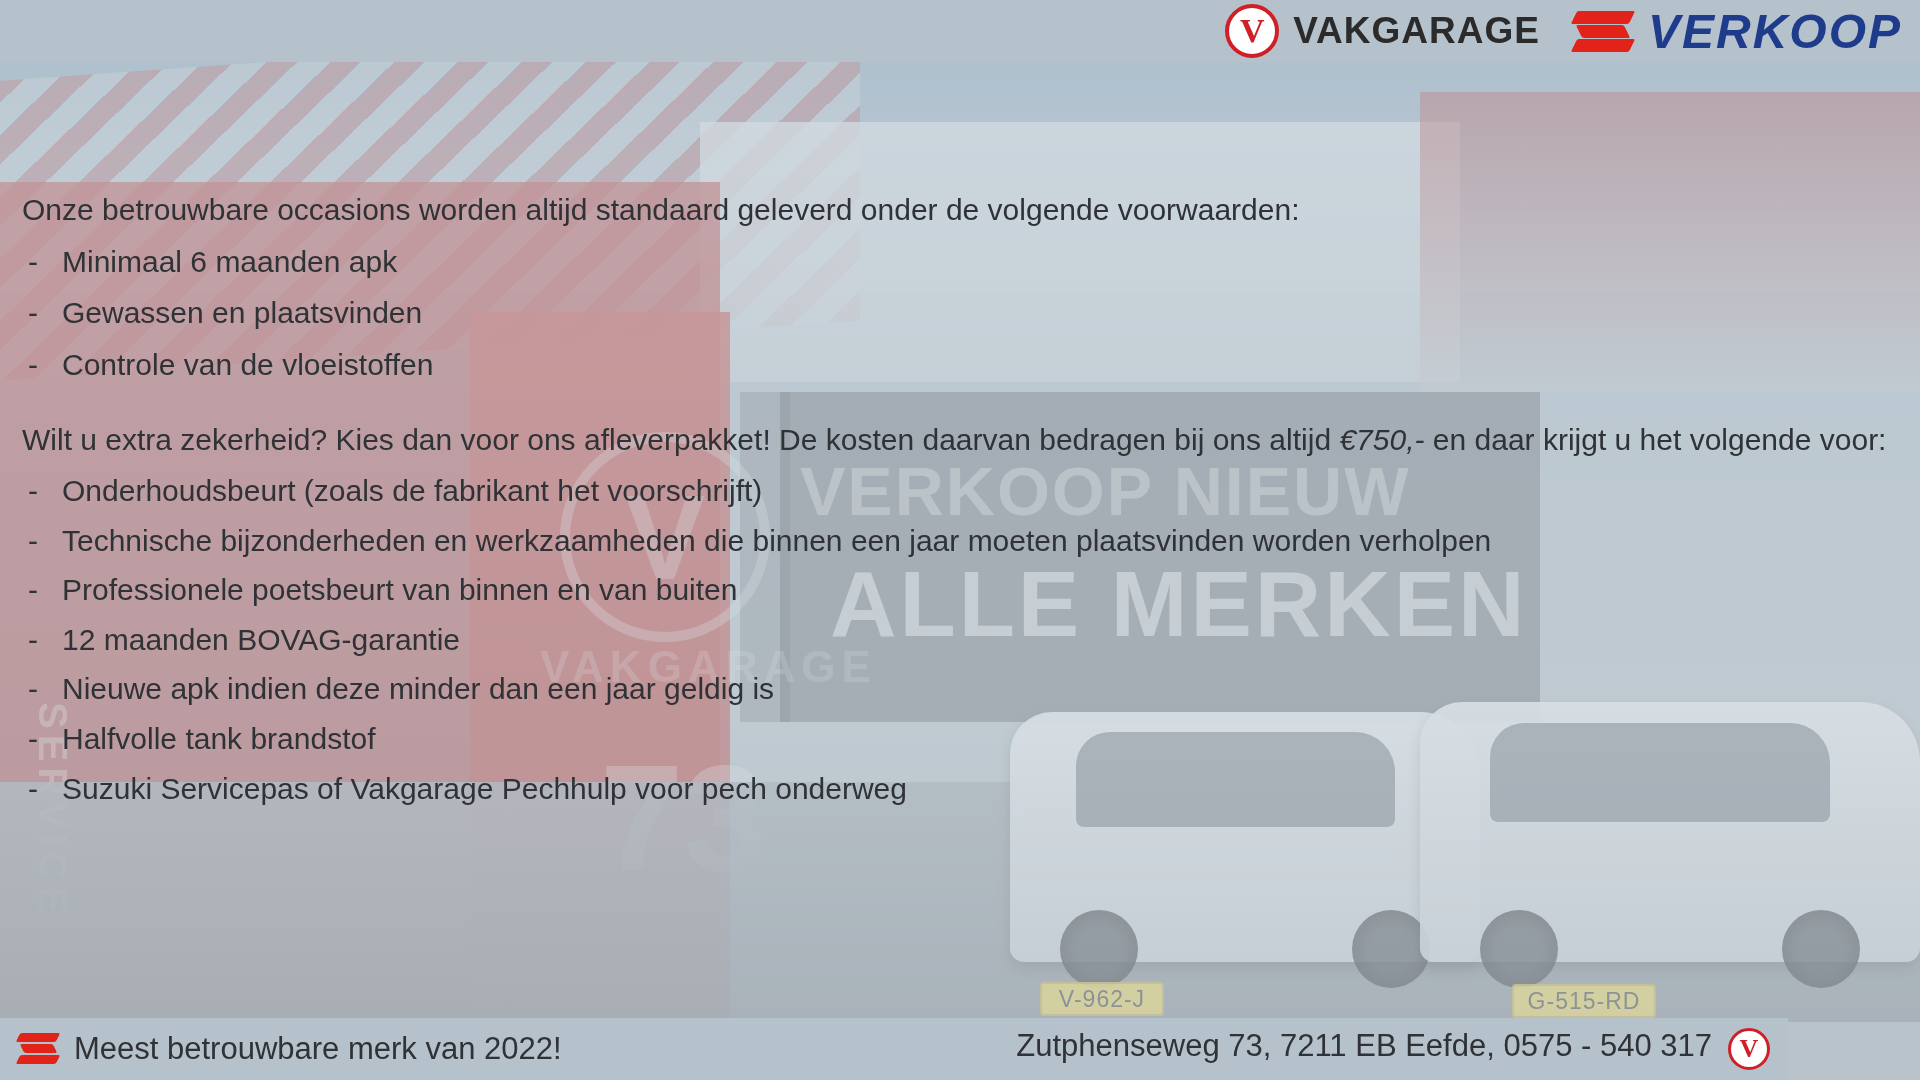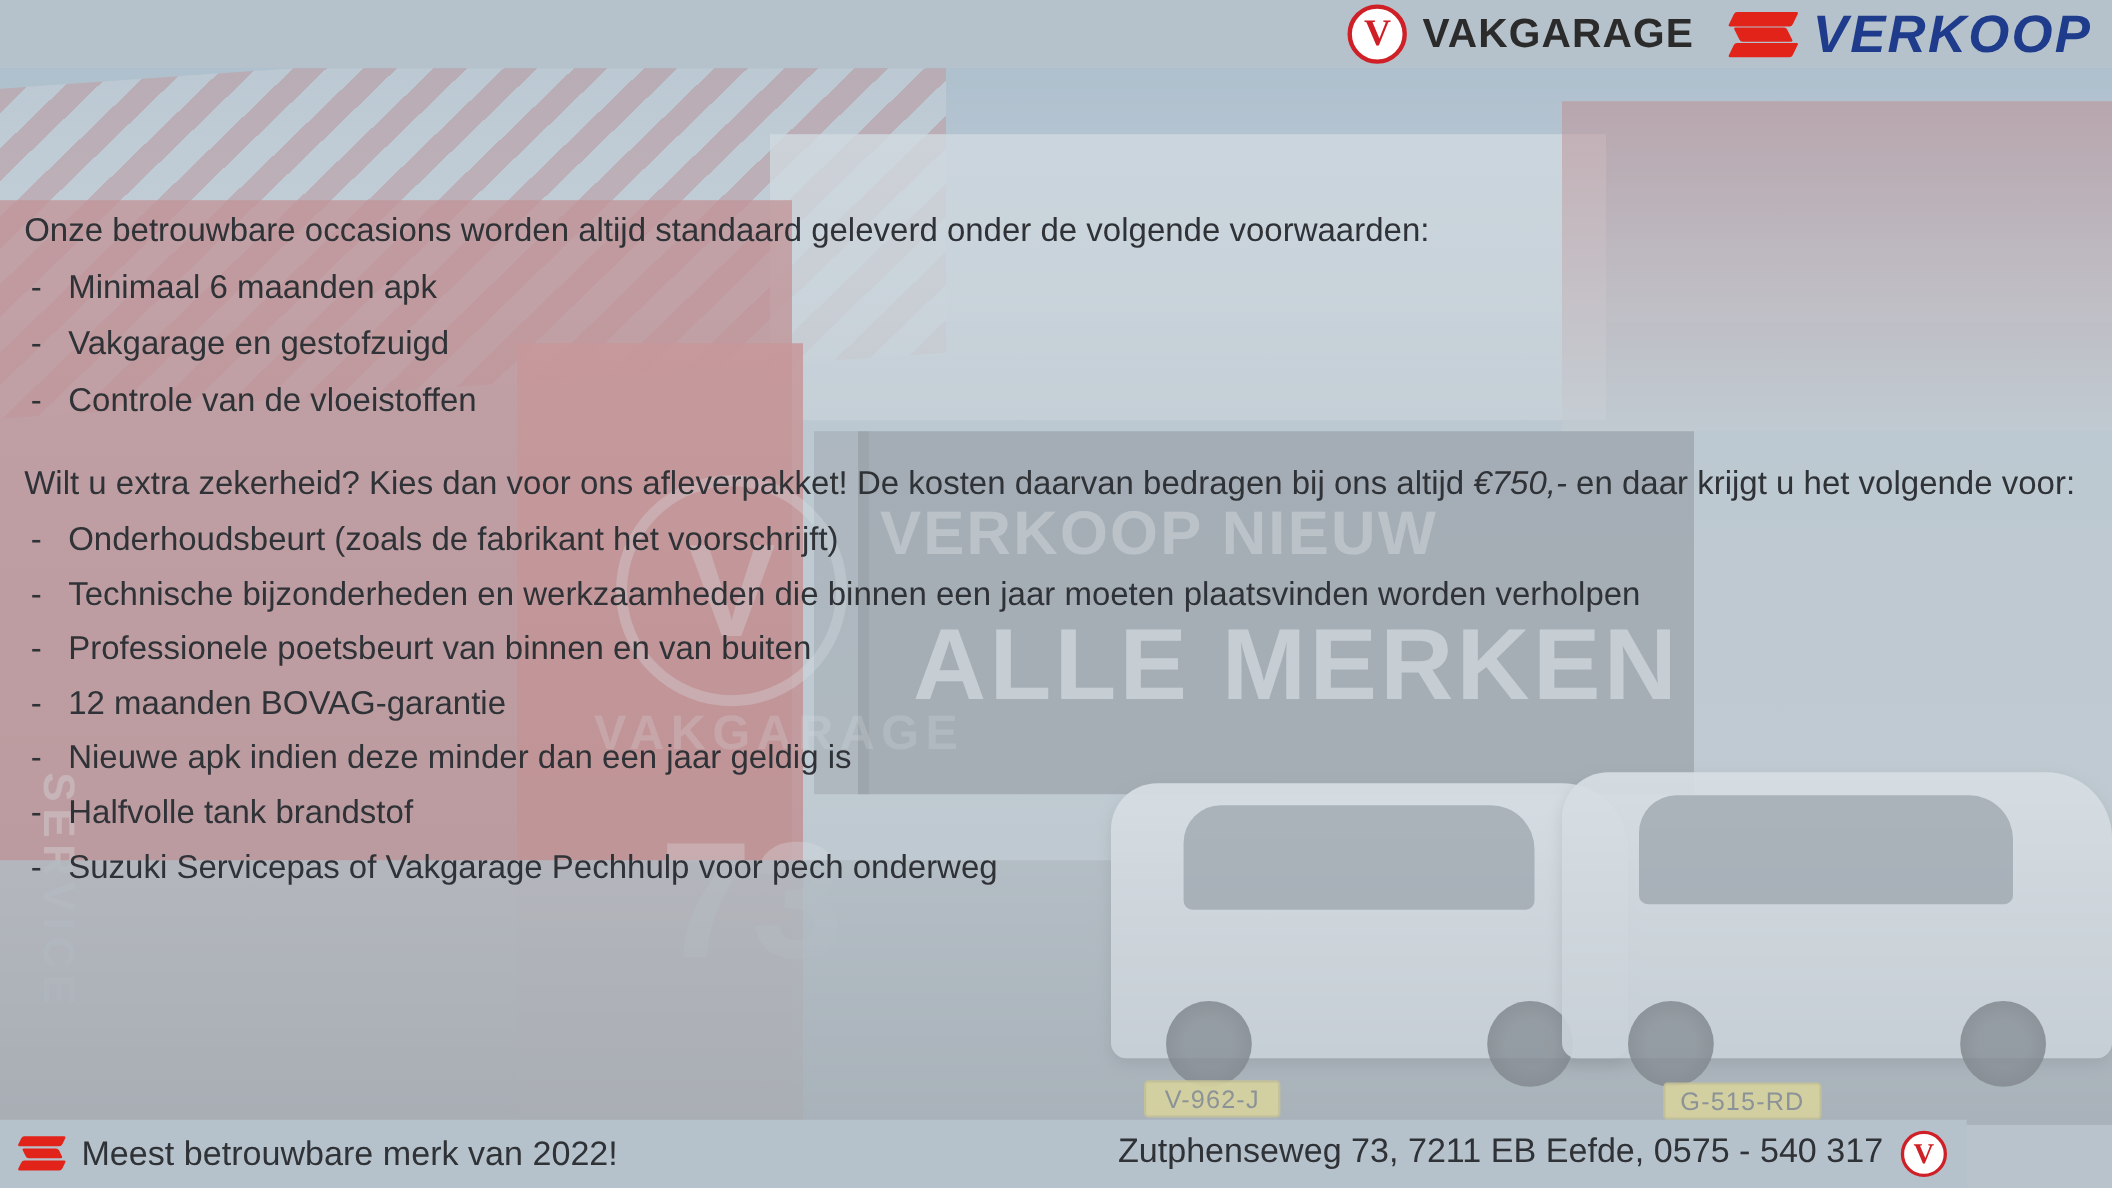--- a/index.html
+++ b/index.html
@@ -154,21 +154,21 @@
     position: absolute;
     left: 600px; top: 670px;
     color: rgba(255,255,255,0.30);
     font-size: 150px;
     font-weight: bold;
   }
   .wm-verkoop {
     position: absolute;
     left: 800px; top: 390px;
     color: rgba(255,255,255,0.42);
-    font-size: 56px;
+    font-size: 68px;
     font-weight: bold;
     letter-spacing: 2px;
   }
   .wm-alle {
     position: absolute;
     left: 830px; top: 490px;
     color: rgba(255,255,255,0.62);
     font-size: 92px;
     font-weight: bold;
     letter-spacing: 3px;
@@ -398,21 +398,21 @@
 
     <p class="para">Onze betrouwbare occasions worden altijd standaard geleverd onder de volgende voorwaarden:</p>
 
     <ul class="bullets">
       <li>
         <span class="dash">-</span>
         <span>Minimaal 6 maanden apk</span>
       </li>
       <li>
         <span class="dash">-</span>
-        <span>Vakgarage en gestofzuigd</span>
+        <span>Gewassen en plaatsvinden</span>
       </li>
       <li>
         <span class="dash">-</span>
         <span>Controle van de vloeistoffen</span>
       </li>
     </ul>
 
     <p class="para second">Wilt u extra zekerheid? Kies dan voor ons afleverpakket! De kosten daarvan bedragen bij ons altijd <span class="euro">€750,-</span> en daar krijgt u het volgende voor:</p>
 
     <ul class="bullets tight">

